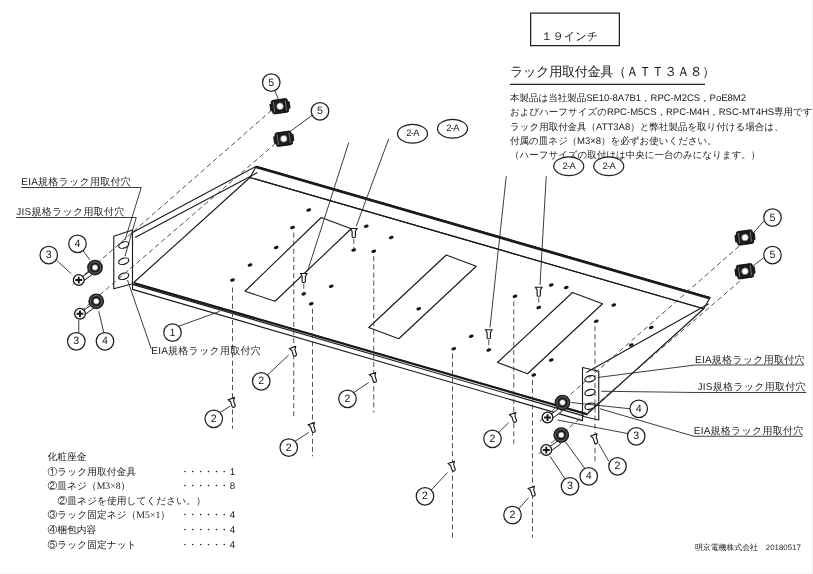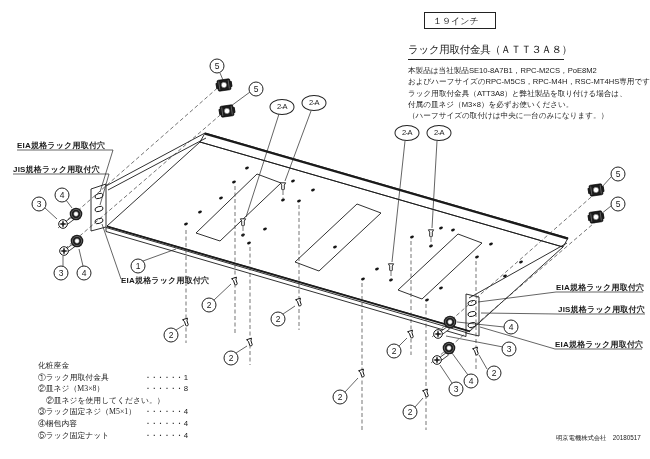--- a/index.html
+++ b/index.html
@@ -3,35 +3,35 @@
 <meta charset="utf-8">
 <style>
   html,body{margin:0;padding:0;background:#e8e8e8;}
   .page{position:relative;width:650px;height:459px;background:#ffffff;overflow:hidden;
         font-family:"Liberation Sans",sans-serif;color:#1a1a1a;}
   svg.drawing{position:absolute;left:0;top:0;width:650px;height:459px;}
 
   
   .hdr{position:absolute;left:408px;top:10px;width:238px;}
   .size-box{display:inline-block;margin-left:16px;border:1px solid #222;
-            padding:3px 16px 1px 8px;font-size:9px;line-height:11px;}
+            padding:13px 16px 1px 8px;font-size:9px;line-height:11px;}
   .d-title{margin-top:14px;font-size:10.5px;letter-spacing:-0.3px;white-space:nowrap;
            border-bottom:1px solid #222;padding-bottom:2px;width:156px;}
   .desc{margin-top:5px;font-size:7.6px;line-height:11.3px;white-space:nowrap;}
 
   
-  .lbl{position:absolute;font-size:8px;line-height:9px;white-space:nowrap;letter-spacing:0.2px;font-weight:bold;}
+  .lbl{position:absolute;font-size:8px;line-height:9px;white-space:nowrap;letter-spacing:0.2px;}
 
   
   .co{position:absolute;width:15px;height:15px;border:1px solid #222;border-radius:50%;
       background:#fff;box-sizing:border-box;display:flex;align-items:center;justify-content:center;
       font-size:8.5px;line-height:1;transform:translate(-50%,-50%);}
   .co2a{position:absolute;width:25px;height:16px;border:1px solid #222;border-radius:50%;
       background:#fff;box-sizing:border-box;display:flex;align-items:center;justify-content:center;
-      font-size:7.5px;line-height:1;transform:translate(-50%,-50%);letter-spacing:-0.5px;}
+      font-size:7.5px;line-height:1;transform:translate(-50%,-50%);letter-spacing:-0.5px;margin-left:48px;}
 
   
   .legend{position:absolute;left:38px;top:360px;font-size:7.8px;line-height:11.6px;}
   .legend .row{display:flex;white-space:nowrap;}
   .l-name{width:106px;font-family:Liberation Serif, serif;}
   .l-dots{letter-spacing:-1.5px;margin-right:2px;}
   .l-note{white-space:nowrap;}
   .l-note.n2{padding-left:8px;}
 
   .footer{position:absolute;left:556px;top:434px;font-size:6.3px;color:#222;white-space:nowrap;}

